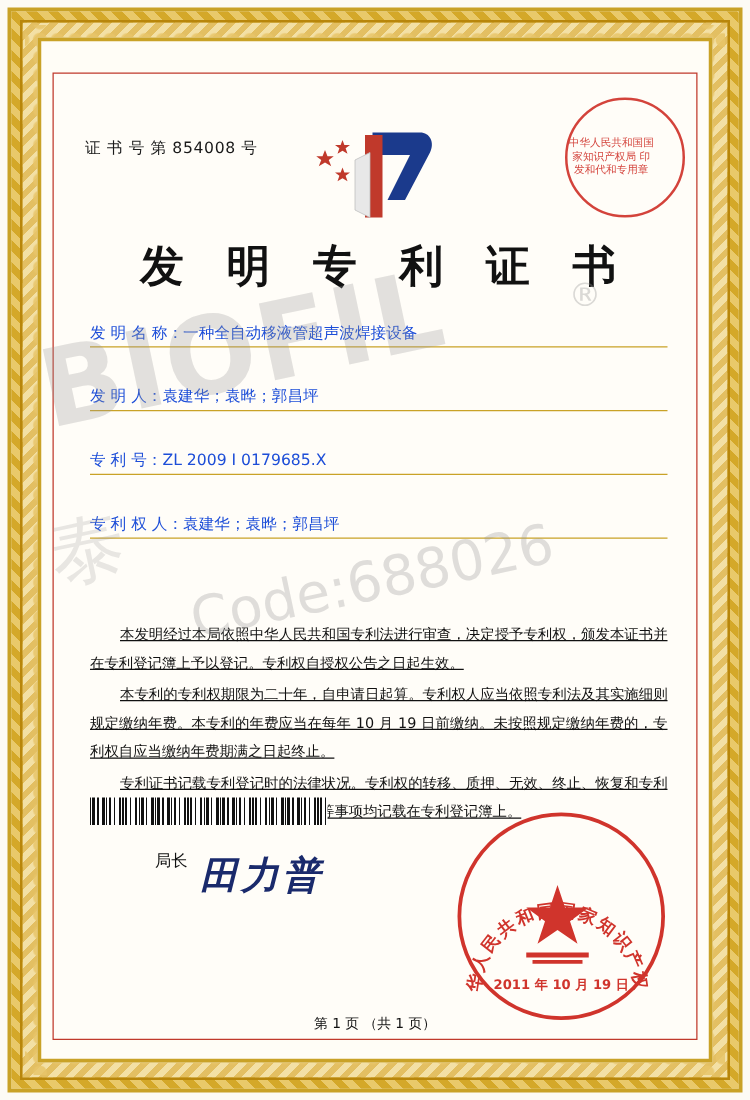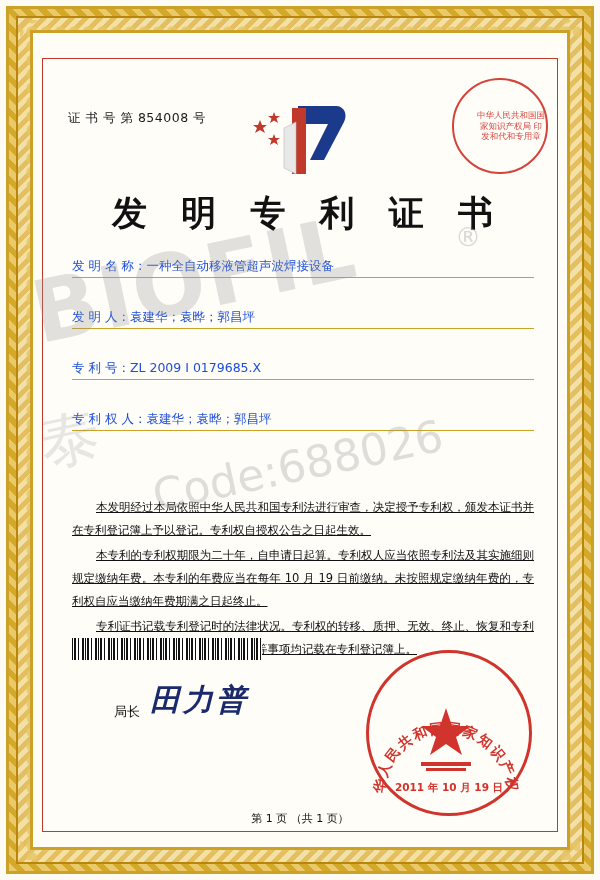--- a/index.html
+++ b/index.html
@@ -91,21 +91,21 @@
   .logo{
     position:absolute;left:50%;top:40px;transform:translateX(-50%);
     width:120px;height:90px;
   }
   
   .seal-top{
     position:absolute;right:10px;top:20px;
     width:92px;height:92px;border-radius:50%;
     border:2.2px solid #d0342c;
     color:#d0342c;
-    display:flex;align-items:center;justify-content:flex-end;
+    display:flex;align-items:center;justify-content:flex-start;
     text-align:center;
     font-size:8.5px;line-height:1.25;
     opacity:.92;
   }
   .seal-top-inner{width:70px;}
   .title{
     position:absolute;left:0;right:0;top:132px;
     text-align:center;
     font-size:35px;
     letter-spacing:11px;
@@ -130,22 +130,22 @@
   .body-text p{margin:0 0 2px 0;text-indent:24px;text-decoration:underline;}
   .barcode{
     position:absolute;left:30px;top:580px;
     width:190px;height:22px;
     background:repeating-linear-gradient(90deg,
       #111 0 1px, #fff 1px 2px, #111 2px 4px, #fff 4px 6px,
       #111 6px 7px, #fff 7px 10px, #111 10px 12px, #fff 12px 13px);
   }
   
   .sign-row{
-    position:absolute;left:72px;top:622px;
-    display:flex;align-items:flex-end;gap:10px;
+    position:absolute;left:82px;top:622px;
+    display:flex;align-items:flex-start;gap:10px;
   }
   .sign-label{font-size:13px;color:#111;}
   .sign-name{
     font-size:30px;color:#1a2a6c;
     font-family:"DejaVu Serif","Liberation Serif",serif;
     font-style:italic;font-weight:bold;
     letter-spacing:3px;
   }
   
   .seal-main{

